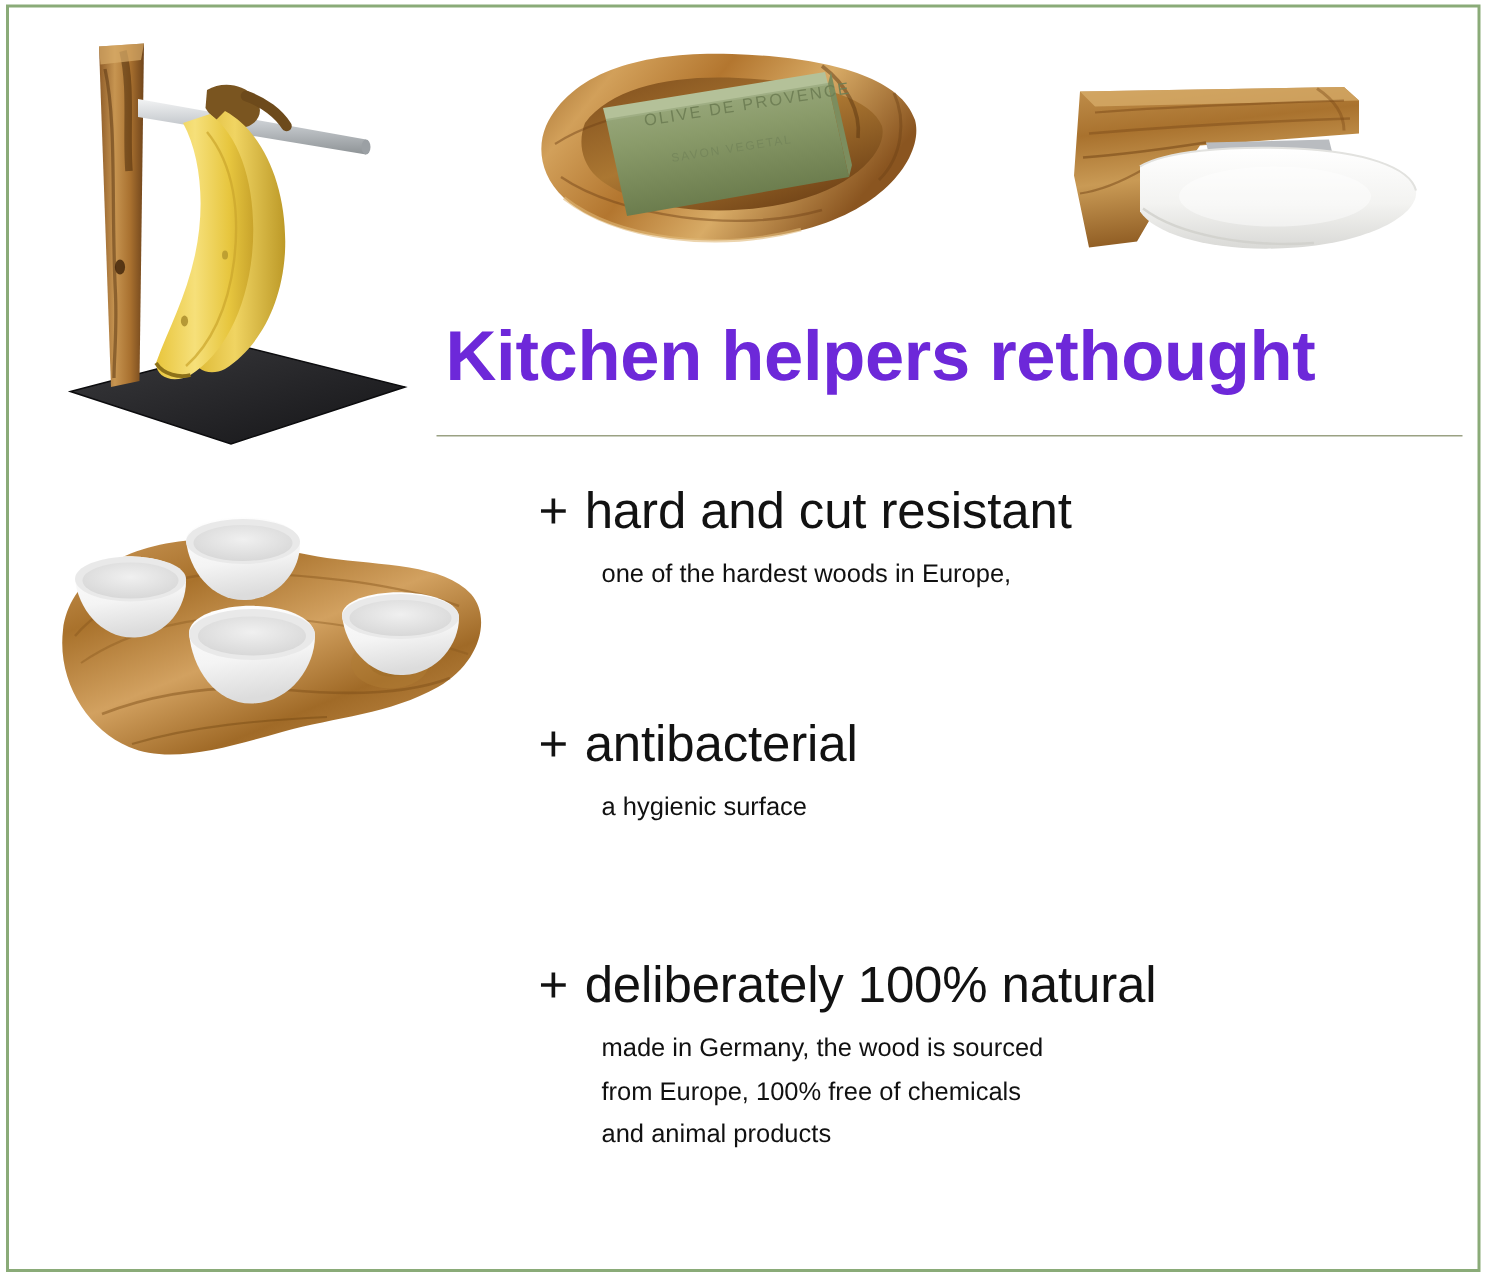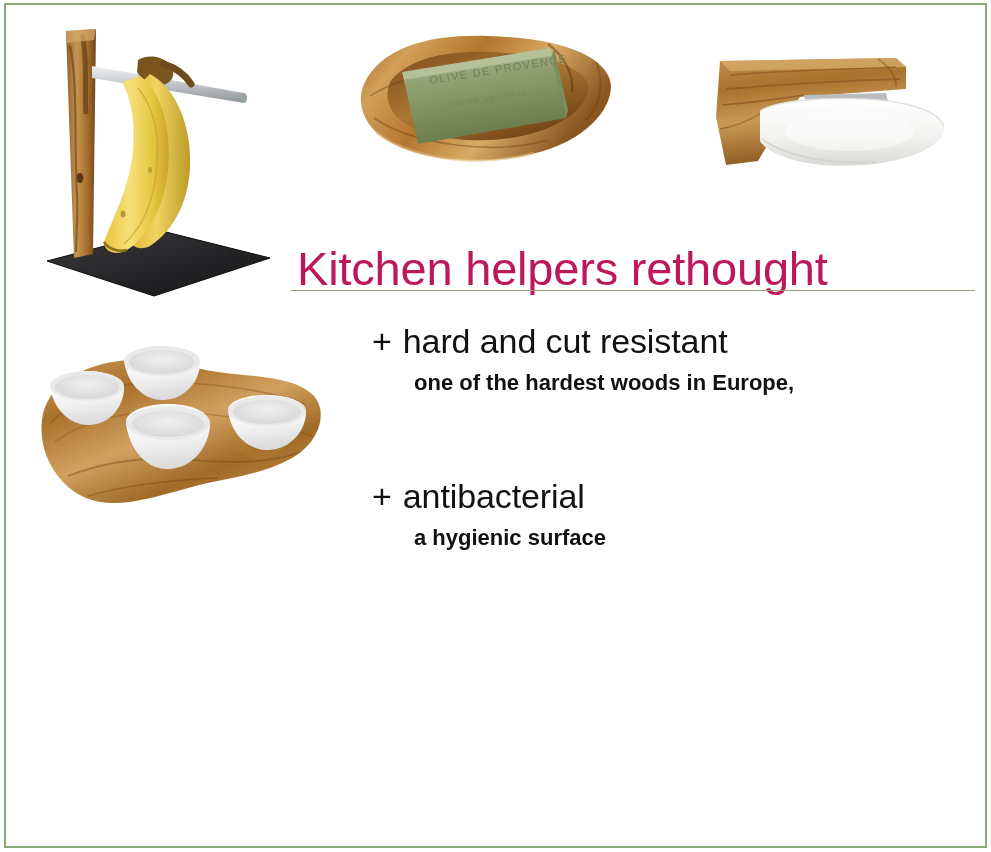--- a/index.html
+++ b/index.html
@@ -28,60 +28,59 @@
     height: 845px;
     border: 2px solid #8aab78;
     box-sizing: border-box;
     pointer-events: none;
   }
 
   
   .title {
     position: absolute;
     left: 297px;
-    top: 244px;
+    top: 212px;
     font-size: 47px;
-    font-weight: 400;
-    color: #be185d;
+    font-weight: 700;
+    color: #6d28d9;
     letter-spacing: -0.2px;
     white-space: nowrap;
     line-height: 1.05;
   }
   .title-rule {
     position: absolute;
     left: 291px;
     top: 290px;
     width: 684px;
     height: 1px;
     background: #9aa183;
   }
   .feature {
     position: absolute;
-    left: 372px;
+    left: 359px;
   }
   .feature-head {
     font-size: 34px;
     font-weight: 400;
     color: #121212;
     white-space: nowrap;
     line-height: 1.1;
     letter-spacing: -0.1px;
   }
   .feature-head .plus {
     display: inline-block;
     margin-right: 11px;
   }
   .feature-body {
     margin-left: 42px;
     margin-top: 9px;
-    font-size: 22px;
+    font-size: 17px;
     color: #111111;
     line-height: 28.5px;
     white-space: nowrap;
-    font-weight: bold;
   }
   #feature-0 { top: 323px; }
   #feature-1 { top: 478px; }
   #feature-2 { top: 639px; }
 
   
   .art {
     position: absolute;
   }
   #art-banana   { left: 30px;  top: 18px;  width: 260px; height: 285px; }
@@ -381,14 +380,24 @@
 
   <div class="feature" id="feature-1">
     <div class="feature-head">
       <span class="plus">+</span><span>antibacterial</span>
     </div>
     <div class="feature-body">
       <div>a hygienic surface</div>
     </div>
   </div>
 
+  <div class="feature" id="feature-2">
+    <div class="feature-head">
+      <span class="plus">+</span><span>deliberately 100% natural</span>
+    </div>
+    <div class="feature-body">
+      <div>made in Germany, the wood is sourced</div>
+      <div>from Europe, 100% free of chemicals</div>
+      <div>and animal products</div>
+    </div>
+  </div>
 
 </div>
 
 </body></html>

